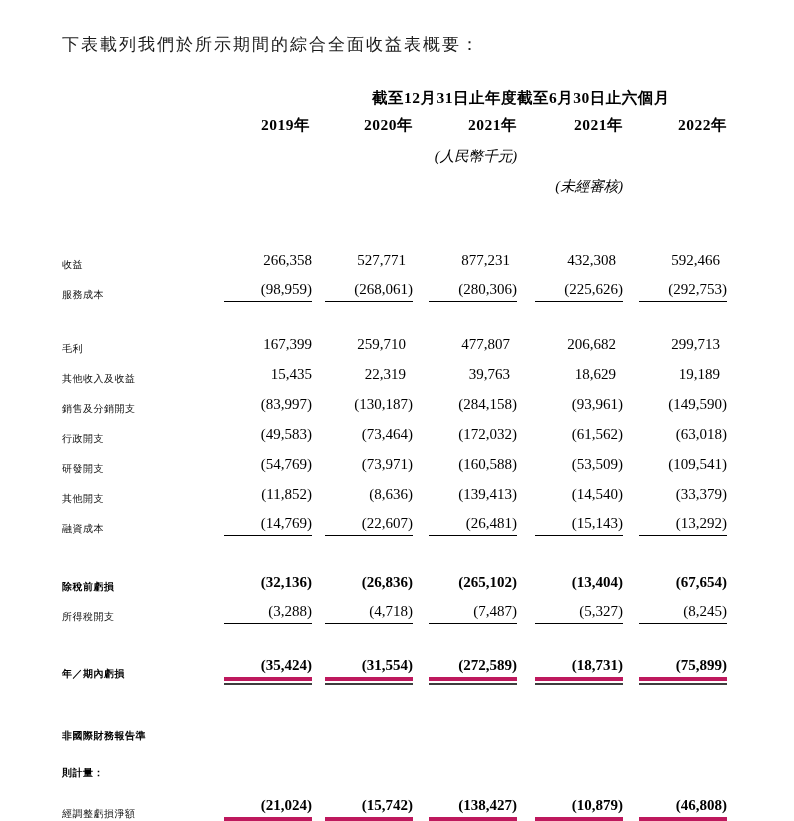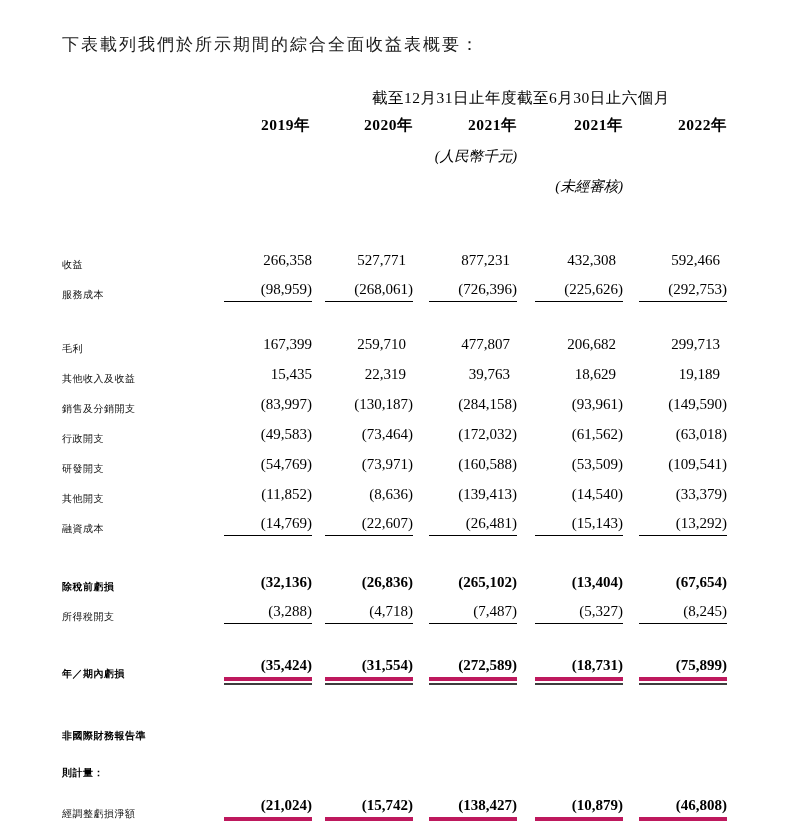--- a/index.html
+++ b/index.html
@@ -21,21 +21,21 @@
   }
   td { padding: 0; vertical-align: bottom; }
 
   
   .grow td  { height: 26px; }
   .yrow td  { height: 27px; }
   .nrow td  { height: 30px; }
   .nrow2 td { height: 30px; }
   .hgap td  { height: 46px; }
 
-  .grp { font-weight: normal; font-size: 15.5px; letter-spacing: 0.5px; white-space: nowrap; }
+  .grp { font-weight: bold; font-size: 15.5px; letter-spacing: 0.5px; white-space: nowrap; }
   .g1  { text-align: right; }
   .g2  { text-align: left; }
   .yh  { font-weight: bold; font-size: 15.5px; letter-spacing: 0.5px; text-align: right; white-space: nowrap; }
   .note{ font-style: italic; font-size: 14.5px; text-align: right; white-space: nowrap; }
 
   
   tbody tr.data td { height: 30px; }
   tbody tr.two-line td { height: 58px; }
   tbody tr.two-line .lbl { line-height: 37px; }
   tbody tr.spacer td { height: 24px; }
@@ -111,21 +111,21 @@
           <td class="num"><span class="val pos">266,358</span></td>
           <td class="num"><span class="val pos">527,771</span></td>
           <td class="num"><span class="val pos">877,231</span></td>
           <td class="num"><span class="val pos">432,308</span></td>
           <td class="num"><span class="val pos">592,466</span></td>
         </tr>
         <tr class="data">
           <td class="lbl">服務成本</td>
           <td class="num"><span class="val u1">(98,959)</span></td>
           <td class="num"><span class="val u1">(268,061)</span></td>
-          <td class="num"><span class="val u1">(726,396)</span></td>
+          <td class="num"><span class="val u1">(280,306)</span></td>
           <td class="num"><span class="val u1">(225,626)</span></td>
           <td class="num"><span class="val u1">(292,753)</span></td>
         </tr>
         <tr class="spacer">
           <td colspan="6" style="height: 24px;"></td>
         </tr>
         <tr class="data">
           <td class="lbl">毛利</td>
           <td class="num"><span class="val pos">167,399</span></td>
           <td class="num"><span class="val pos">259,710</span></td>

